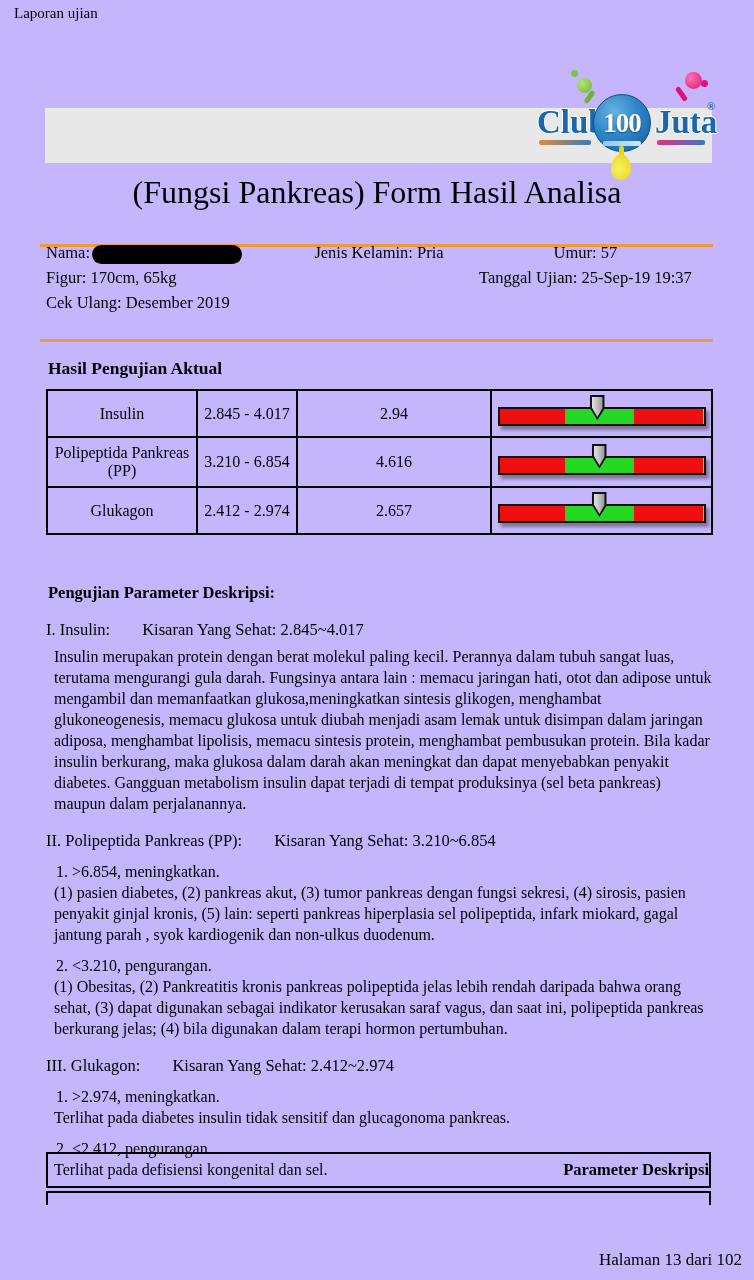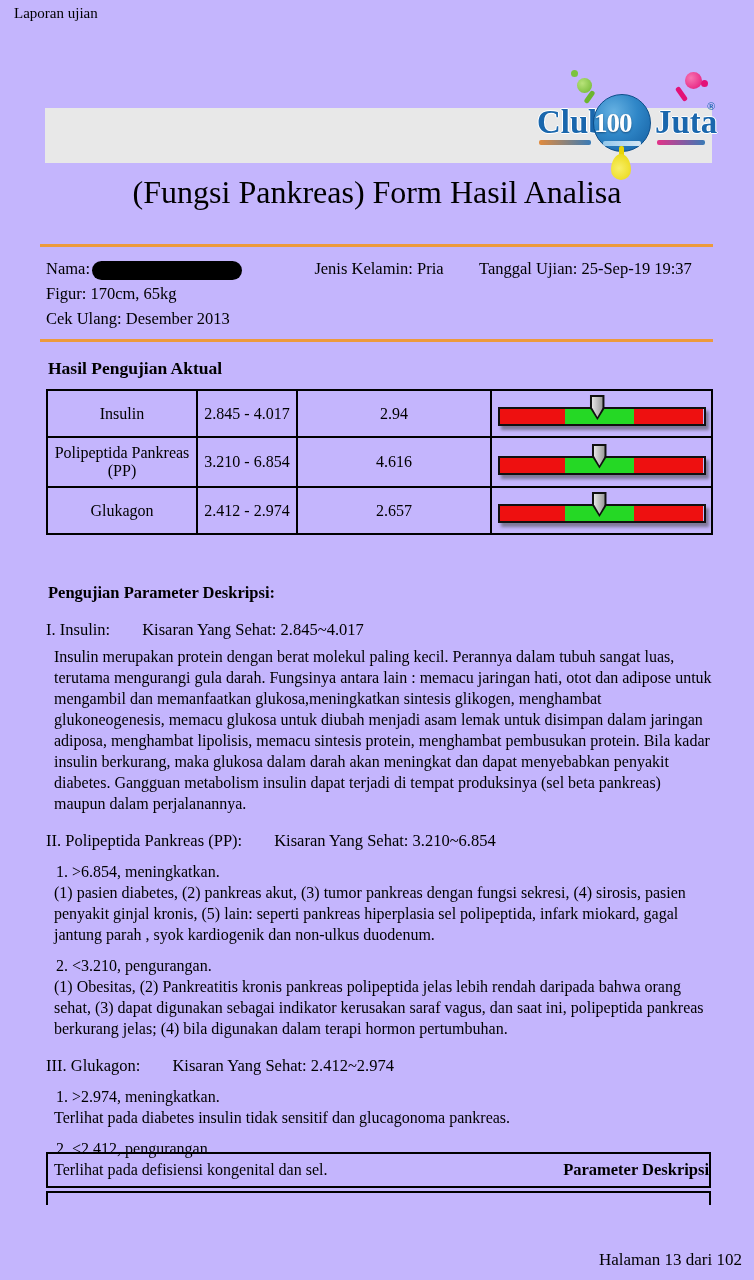--- a/index.html
+++ b/index.html
@@ -9,21 +9,21 @@
   
   .banner{position:absolute;left:45px;top:108px;width:667px;height:55px;}
   .logo{position:absolute;left:533px;top:84px;width:190px;height:108px;z-index:2;}
   .logo-word{position:absolute;font-weight:bold;font-size:33px;color:#1a67ad;
              text-shadow:-1px 0 #fff,1px 0 #fff,0 -1px #fff,0 1px #fff;}
   .logo-club{left:4px;top:20px;}
   .logo-juta{left:122px;top:20px;text-align:center;}
   .logo-reg{position:absolute;left:174px;top:16px;font-size:11px;color:#1a67ad;font-weight:bold;}
   .logo-ball{position:absolute;left:60px;top:10px;width:56px;height:56px;border-radius:50%;
              background:radial-gradient(circle at 35% 30%,#66b1e2 0%,#2f86c7 45%,#135d9f 100%);
-             border:1px solid #0d4e8a;display:flex;align-items:center;justify-content:flex-start;}
+             border:1px solid #0d4e8a;display:flex;align-items:center;justify-content:center;}
   .logo-100{color:#fff;font-weight:bold;font-size:27px;letter-spacing:-1px;
             text-shadow:0 1px 2px rgba(0,40,80,.6);}
   .splash{position:absolute;border-radius:50%;}
   .splash-green{left:44px;top:-6px;width:15px;height:15px;
                 background:radial-gradient(circle at 35% 35%,#b8e37a,#6cb52e);}
   .splash-green-dot{left:38px;top:-14px;width:7px;height:7px;background:#7cc33e;}
   .stem-green{position:absolute;left:54px;top:6px;width:5px;height:14px;background:#6cb52e;
               transform:rotate(35deg);border-radius:3px;}
   .splash-pink{left:152px;top:-12px;width:17px;height:17px;
                background:radial-gradient(circle at 35% 35%,#f775b2,#e31177);}
@@ -36,21 +36,21 @@
   .drop-neck{position:absolute;left:86px;top:62px;width:5px;height:12px;background:#e8d405;border-radius:2px;}
   .tagline{position:absolute;height:5px;border-radius:2px;opacity:.85;}
   .tagline-left{left:6px;top:56px;width:52px;background:linear-gradient(90deg,#e07a1f,#1a67ad);}
   .tagline-mid{left:70px;top:57px;width:38px;background:linear-gradient(90deg,#9fd0f0,#e8f4fb);opacity:.9;}
   .tagline-right{left:124px;top:56px;width:48px;background:linear-gradient(90deg,#e31177,#1a67ad);}
   
   .title{position:absolute;left:0;top:174px;width:100%;text-align:center;font-size:32px;font-weight:normal;margin:0;}
   .rule{position:absolute;left:40px;width:673px;height:3px;}
   .rule-1{top:244px;} .rule-2{top:339px;}
   
-  .patient{position:absolute;left:46px;top:256px;width:666px;display:flex;font-size:16.5px;line-height:25px;}
+  .patient{position:absolute;left:46px;top:240px;width:666px;display:flex;font-size:16.5px;line-height:25px;}
   .p-col1{width:38%;} .p-col2{width:24%;text-align:center;} .p-col3{width:38%;text-align:center;}
   .redaction{display:inline-block;width:150px;height:19px;background:#000;border-radius:10px;
              vertical-align:middle;margin-left:2px;}
   
   .results-heading{position:absolute;left:48px;top:358px;font-size:17.5px;font-weight:bold;margin:0;}
   table.results{position:absolute;left:46px;top:389px;border-collapse:collapse;table-layout:fixed;}
   table.results th,table.results td{border:2px solid #000;font-size:16px;text-align:center;
       vertical-align:middle;padding:2px 4px;}
   table.results th{font-weight:bold;}
   .bar-cell{padding:0;}
@@ -109,26 +109,27 @@
   </div>
 
   <h1 class="title">(Fungsi Pankreas) Form Hasil Analisa</h1>
 
   <div class="rule rule-1" style="background: rgb(237, 154, 60);"></div>
 
   <div class="patient">
     <div class="p-col1">
       <div><span>Nama:</span><span class="redaction"></span></div>
       <div>Figur: 170cm, 65kg</div>
-      <div>Cek Ulang: Desember 2013</div>
+      <div>Cek Ulang: Desember 2019</div>
     </div>
     <div class="p-col2">
       <div>Jenis Kelamin: Pria</div>
     </div>
     <div class="p-col3">
+      <div>Umur: 57</div>
       <div>Tanggal Ujian: 25-Sep-19 19:37</div>
     </div>
   </div>
 
   <div class="rule rule-2" style="background: rgb(237, 154, 60);"></div>
 
   <h2 class="results-heading">Hasil Pengujian Aktual</h2>
 
   <table class="results">
     <colgroup>

